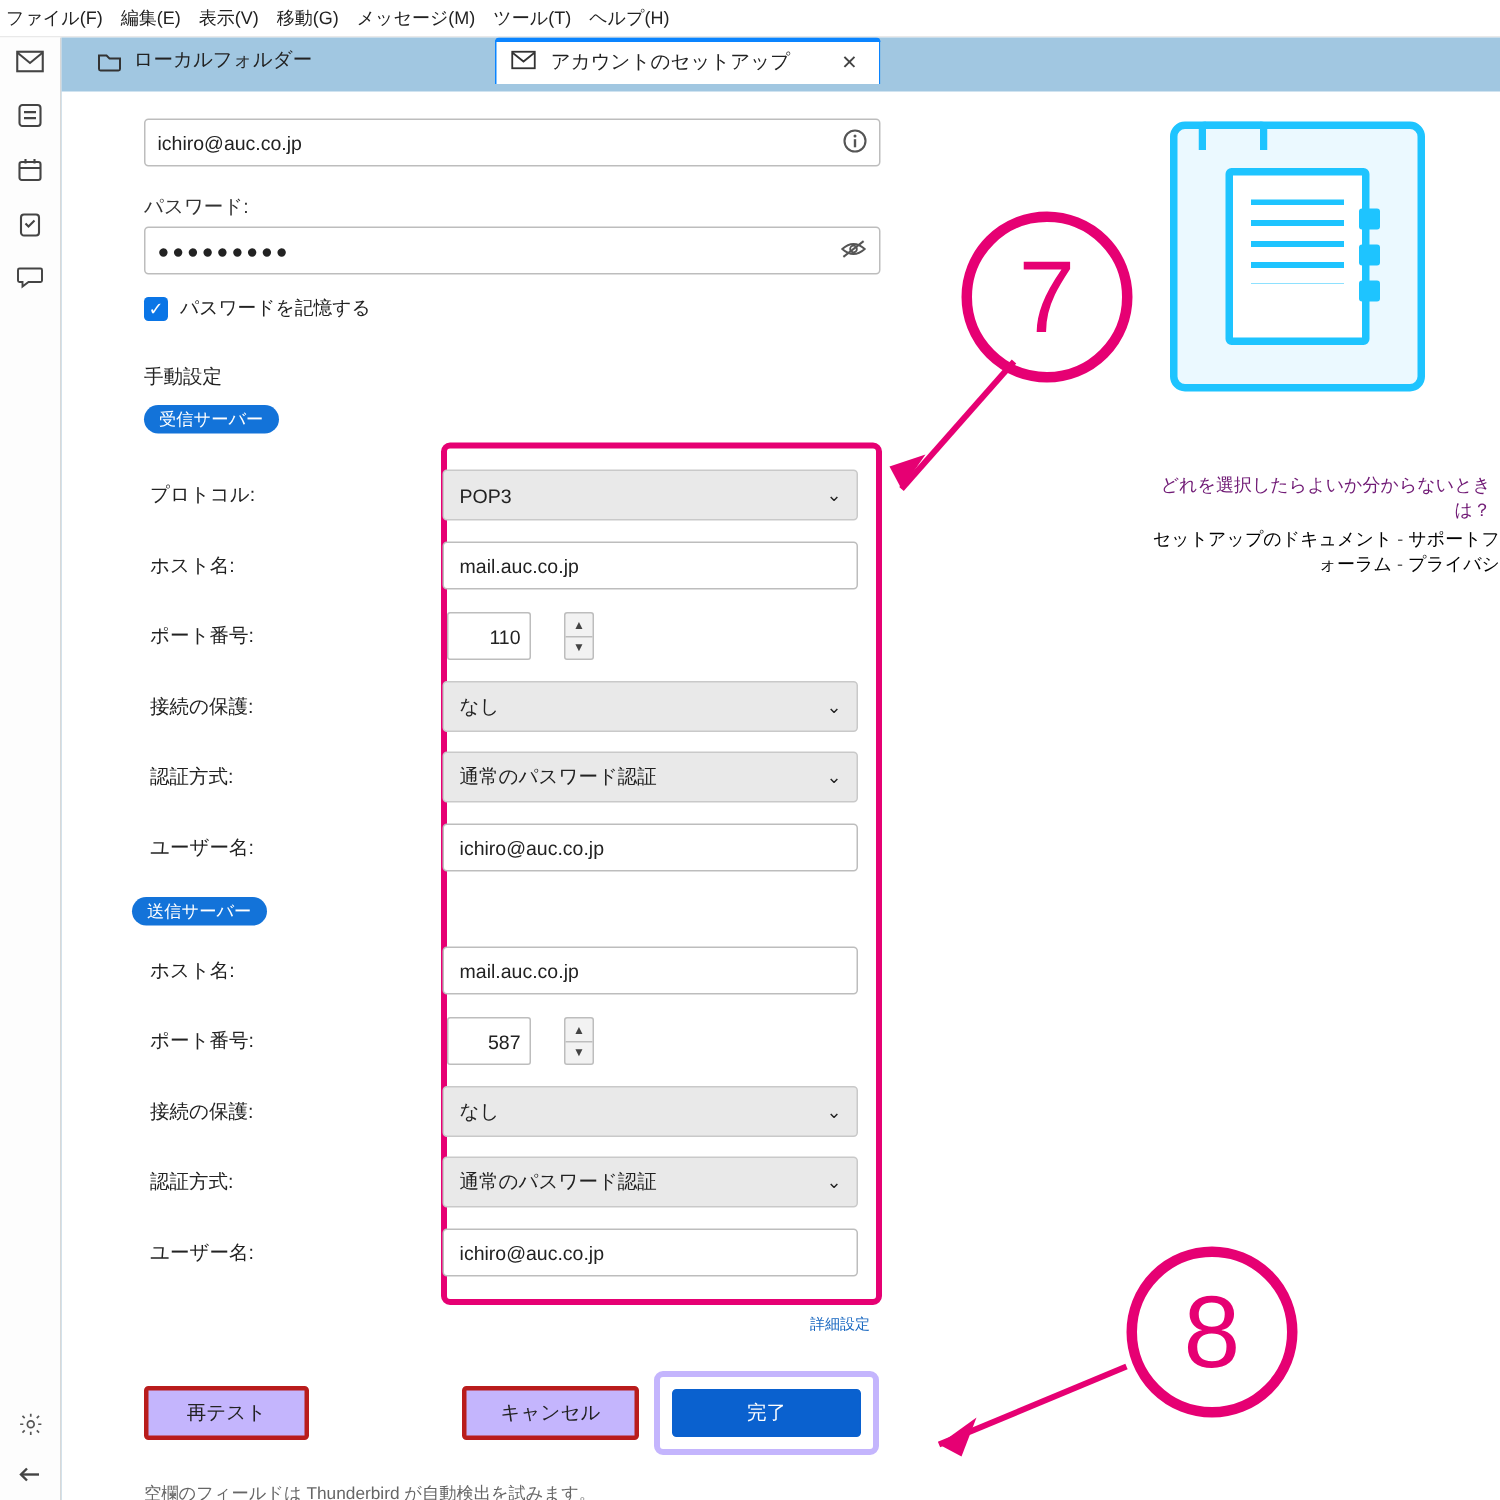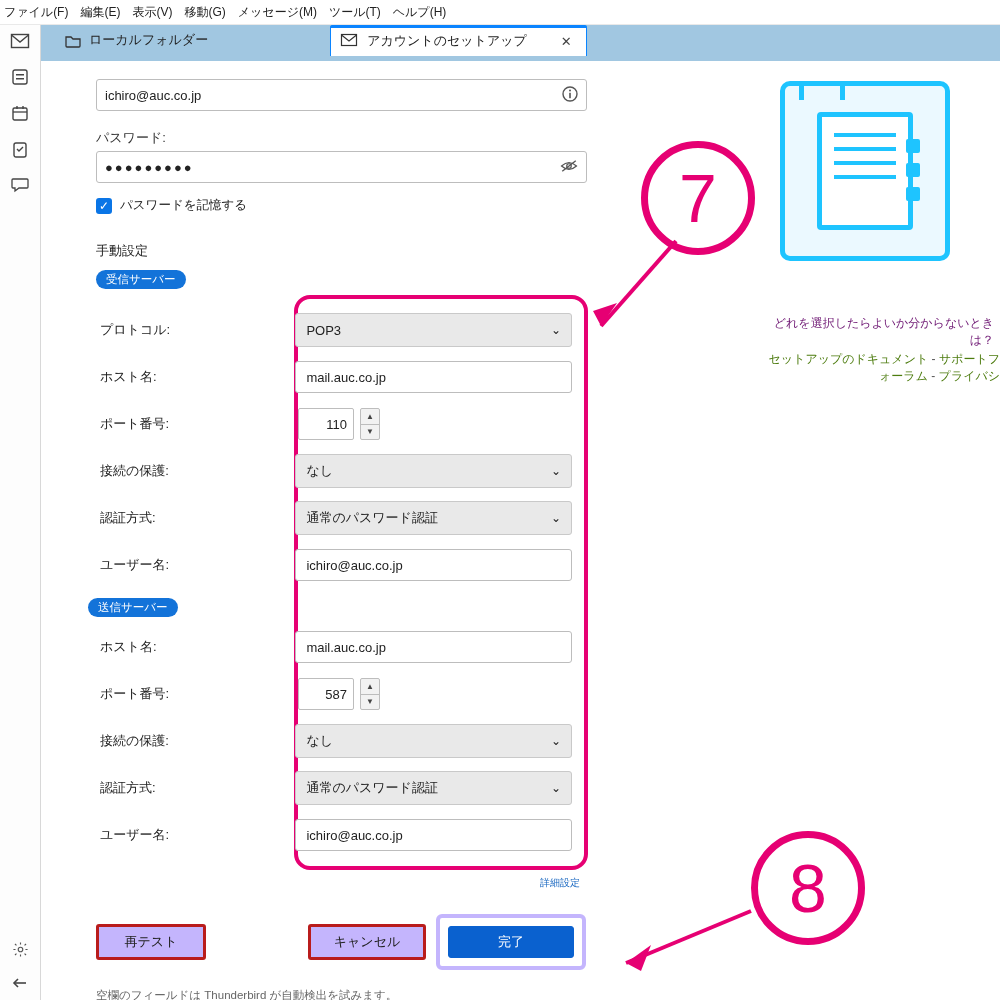--- a/index.html
+++ b/index.html
@@ -25,27 +25,27 @@
   
   .bigfield{width:473px;height:30px;border:1px solid #bdbdbd;border-radius:3px;background:#ffffff;display:flex;align-items:center;padding:0 8px;font-size:13px;color:#222;position:relative;margin-top:4px}
   .bigfield .endicon{position:absolute;right:8px;color:#555}
   .lbl{font-size:13px;margin-top:18px;color:#333}
   .remember{display:flex;align-items:center;margin-top:14px;font-size:12.5px;gap:8px}
   .chk{width:16px;height:16px;background:#0a75e6;border-radius:3px;display:flex;align-items:center;justify-content:center;color:#fff;font-size:12px}
   
   .section-title{font-size:13px;margin-top:28px;margin-bottom:10px}
   .pill{display:inline-block;background:#1373d9;color:#fff;font-size:11.5px;padding:2px 10px;border-radius:10px;margin-bottom:10px}
   
-  .hl-box{border:4px solid #e60073;border-radius:16px;padding:14px 12px 14px 12px;width:262px;margin-left:198px;margin-top:-4px}
+  .hl-box{border:4px solid #e60073;border-radius:6px;padding:14px 12px 14px 12px;width:262px;margin-left:198px;margin-top:-4px}
   .row{display:flex;align-items:center;height:34px;margin-bottom:13px}
   .row .rlabel{width:198px;margin-left:-210px;font-size:13px;color:#222}
   .sel{width:258px;height:32px;background:#e9e9e9;border:1px solid #c9c9c9;border-radius:3px;display:flex;align-items:center;padding:0 10px;font-size:13px;position:relative}
   .sel .chev{position:absolute;right:10px;font-size:12px;color:#222}
   .txt{width:258px;height:30px;background:#ffffff;border:1px solid #bdbdbd;border-radius:3px;display:flex;align-items:center;padding:0 10px;font-size:13px}
-  .portwrap{display:flex;gap:6px}
+  .portwrap{display:flex;gap:22px}
   .port{width:48px;height:30px;border:1px solid #bdbdbd;border-radius:2px;background:#fff;display:flex;align-items:center;justify-content:flex-end;padding-right:6px;font-size:13px}
   .spin{width:18px;height:30px;border:1px solid #bdbdbd;border-radius:2px;background:#f2f2f2;display:flex;flex-direction:column}
   .spin div{flex:1;display:flex;align-items:center;justify-content:center;font-size:8px;color:#444}
   .spin div:first-child{border-bottom:1px solid #bdbdbd}
   .advlink{text-align:right;width:484px;color:#1867c0;font-size:10px;margin-top:6px}
   
   .footer{margin-top:24px;display:flex;align-items:center;width:490px}
   .btn{height:30px;border:3px solid #b91c1c;background:#c4b5fd;border-radius:3px;padding:0 16px;font-size:13px;display:flex;align-items:center;justify-content:center;cursor:default}
   .btn.retest{width:72px}
   .spacer{flex:1}
@@ -55,21 +55,21 @@
   .footnote{font-size:11.5px;color:#666;margin-top:18px}
   
   .rightcol{position:absolute;right:0;top:20px;width:240px}
   .docicon{width:160px;height:170px;border:5px solid #1ec4ff;border-radius:10px;margin:0 0 0 20px;background:#ebf9ff;display:flex;align-items:center;justify-content:center;position:relative}
   .docicon::before{content:"";position:absolute;top:-5px;left:14px;width:36px;height:14px;border:5px solid #1ec4ff;border-bottom:none;border-radius:4px 4px 0 0;background:#ebf9ff}
   .docpage{width:86px;height:108px;background:#fff;border:5px solid #1ec4ff;border-radius:4px;position:relative}
   .docpage::after{content:"";position:absolute;top:16px;left:12px;right:12px;height:56px;background:repeating-linear-gradient(#1ec4ff,#1ec4ff 4px,transparent 4px,transparent 14px)}
   .doctab{position:absolute;right:-12px;width:14px;height:14px;background:#1ec4ff;border-radius:2px}
   .helptext{font-size:12px;color:#701a75;text-align:right;margin:54px 6px 0 0}
   .helplinks{font-size:12px;text-align:right;margin:2px 0 0 0}
-  .helplinks span{color:#4d7c0f}
+  .helplinks span{color:#000000}
   
   .annot{position:absolute;border:7px solid #e60073;border-radius:50%;color:#e60073;font-size:68px;font-weight:400;display:flex;align-items:center;justify-content:center;width:100px;height:100px;background:transparent;font-family:"Arial",sans-serif}
   svg{overflow:visible}
 </style>
 </head>
 <body>
 
 <div class="menubar">
   <span>ファイル(F)</span>
   <span>編集(E)</span>

